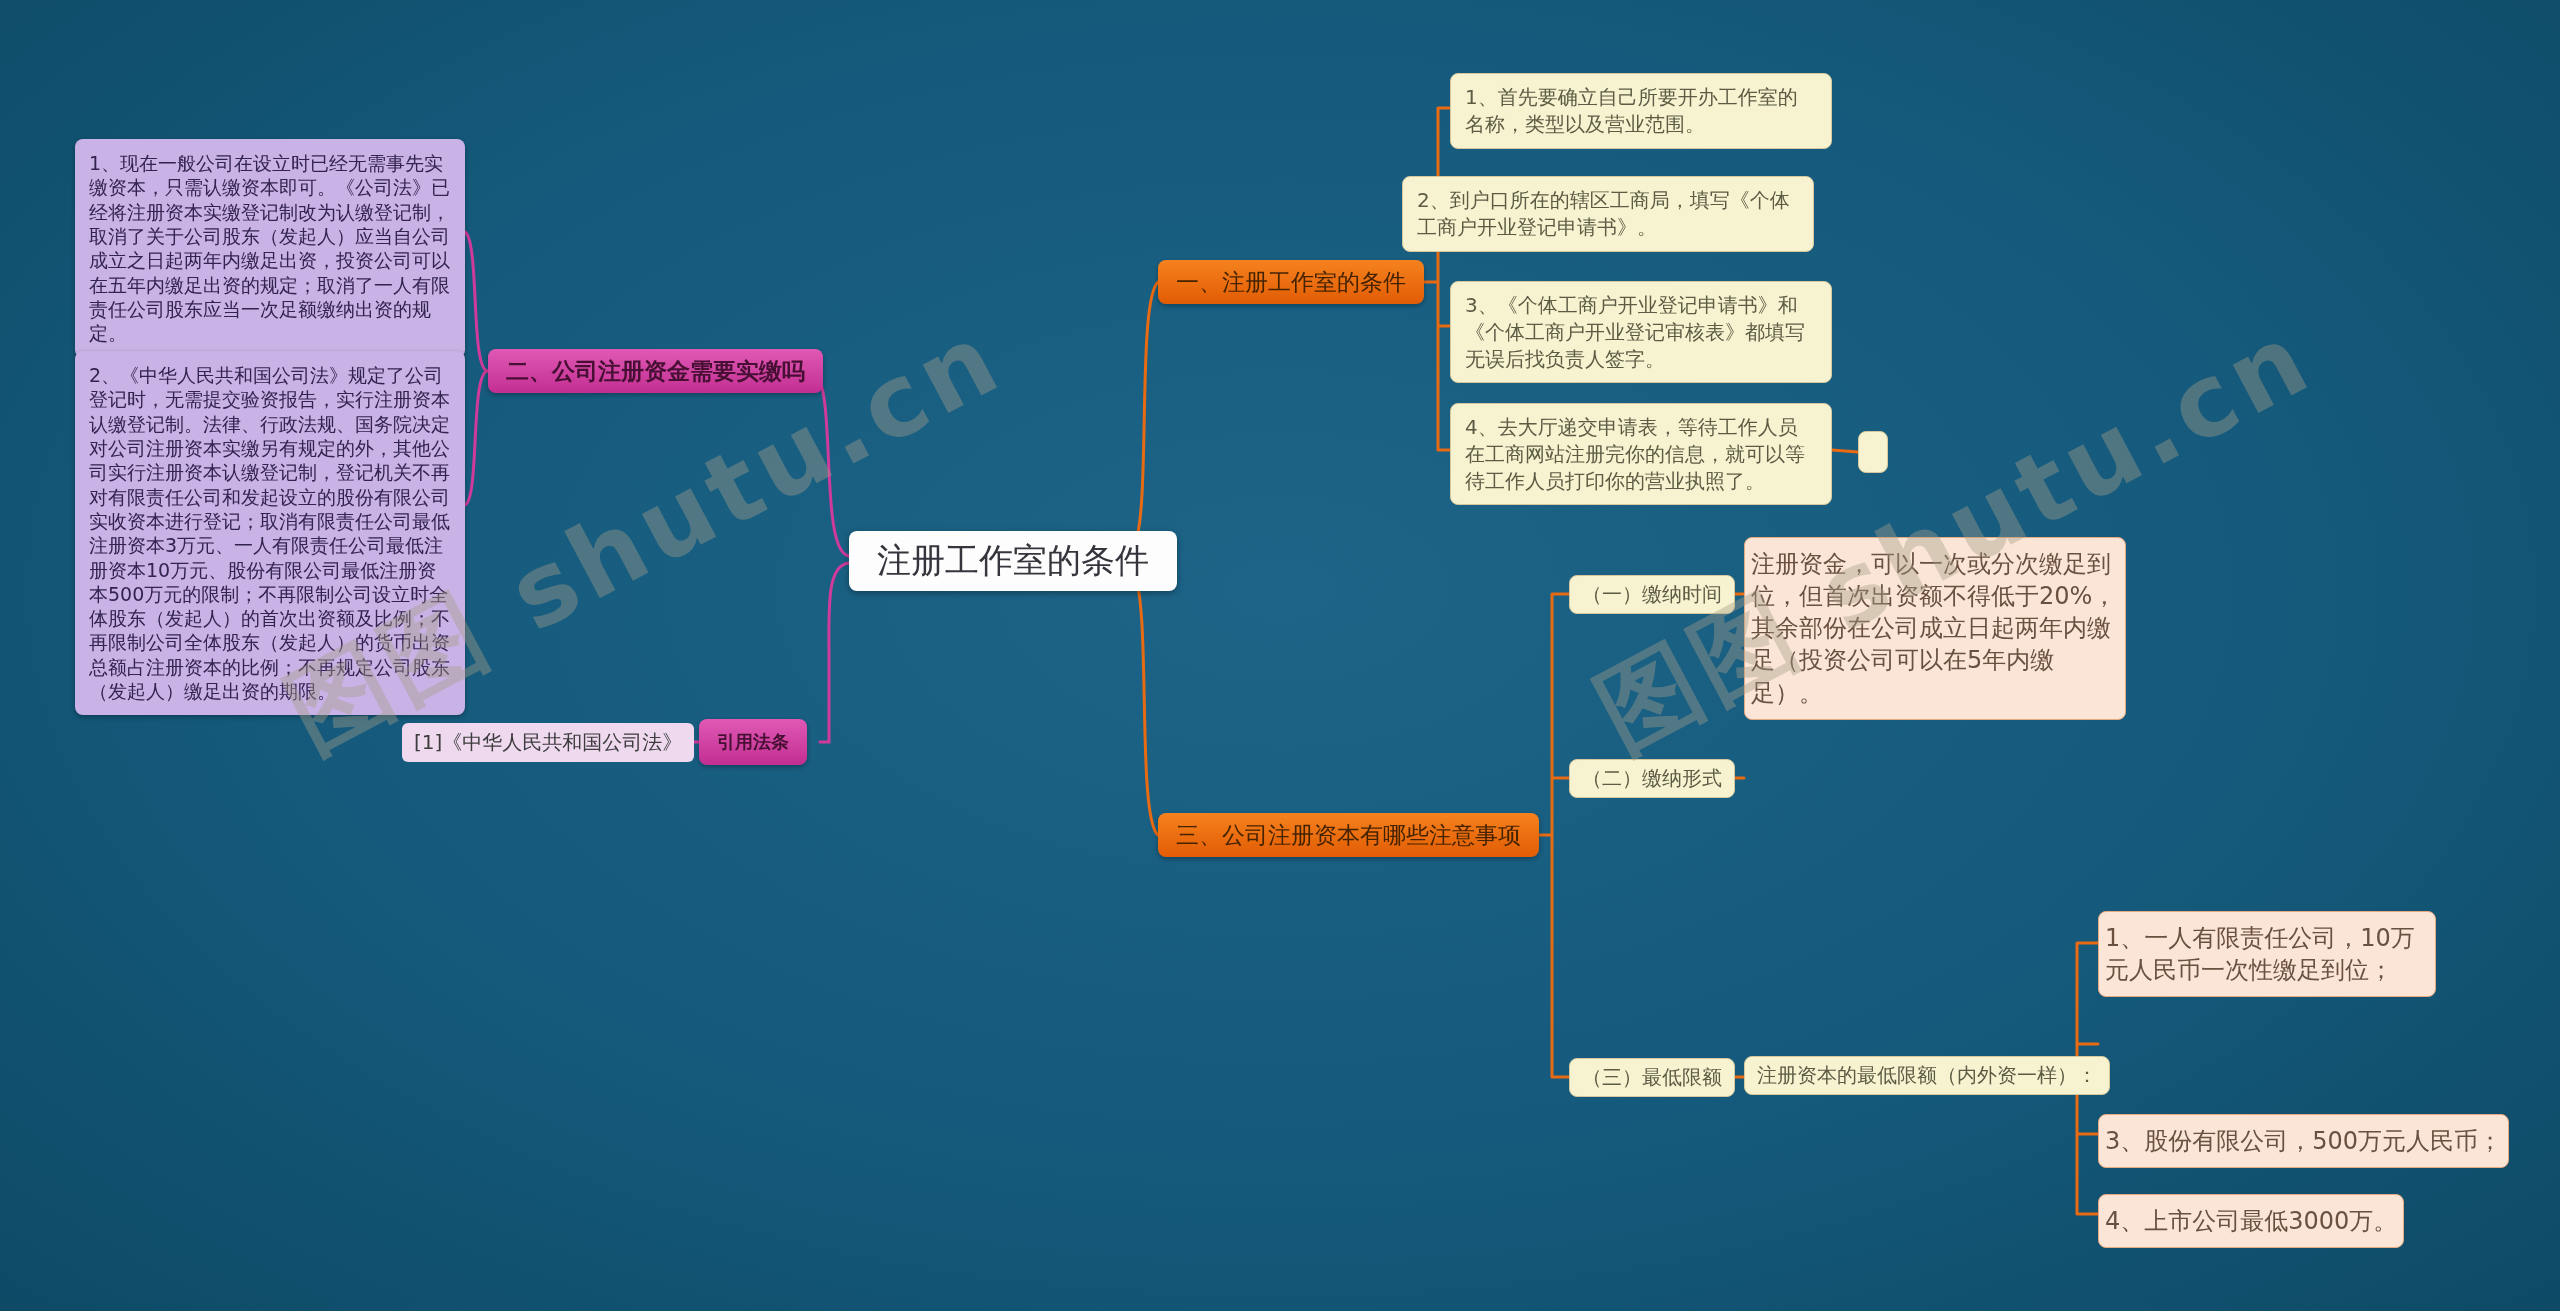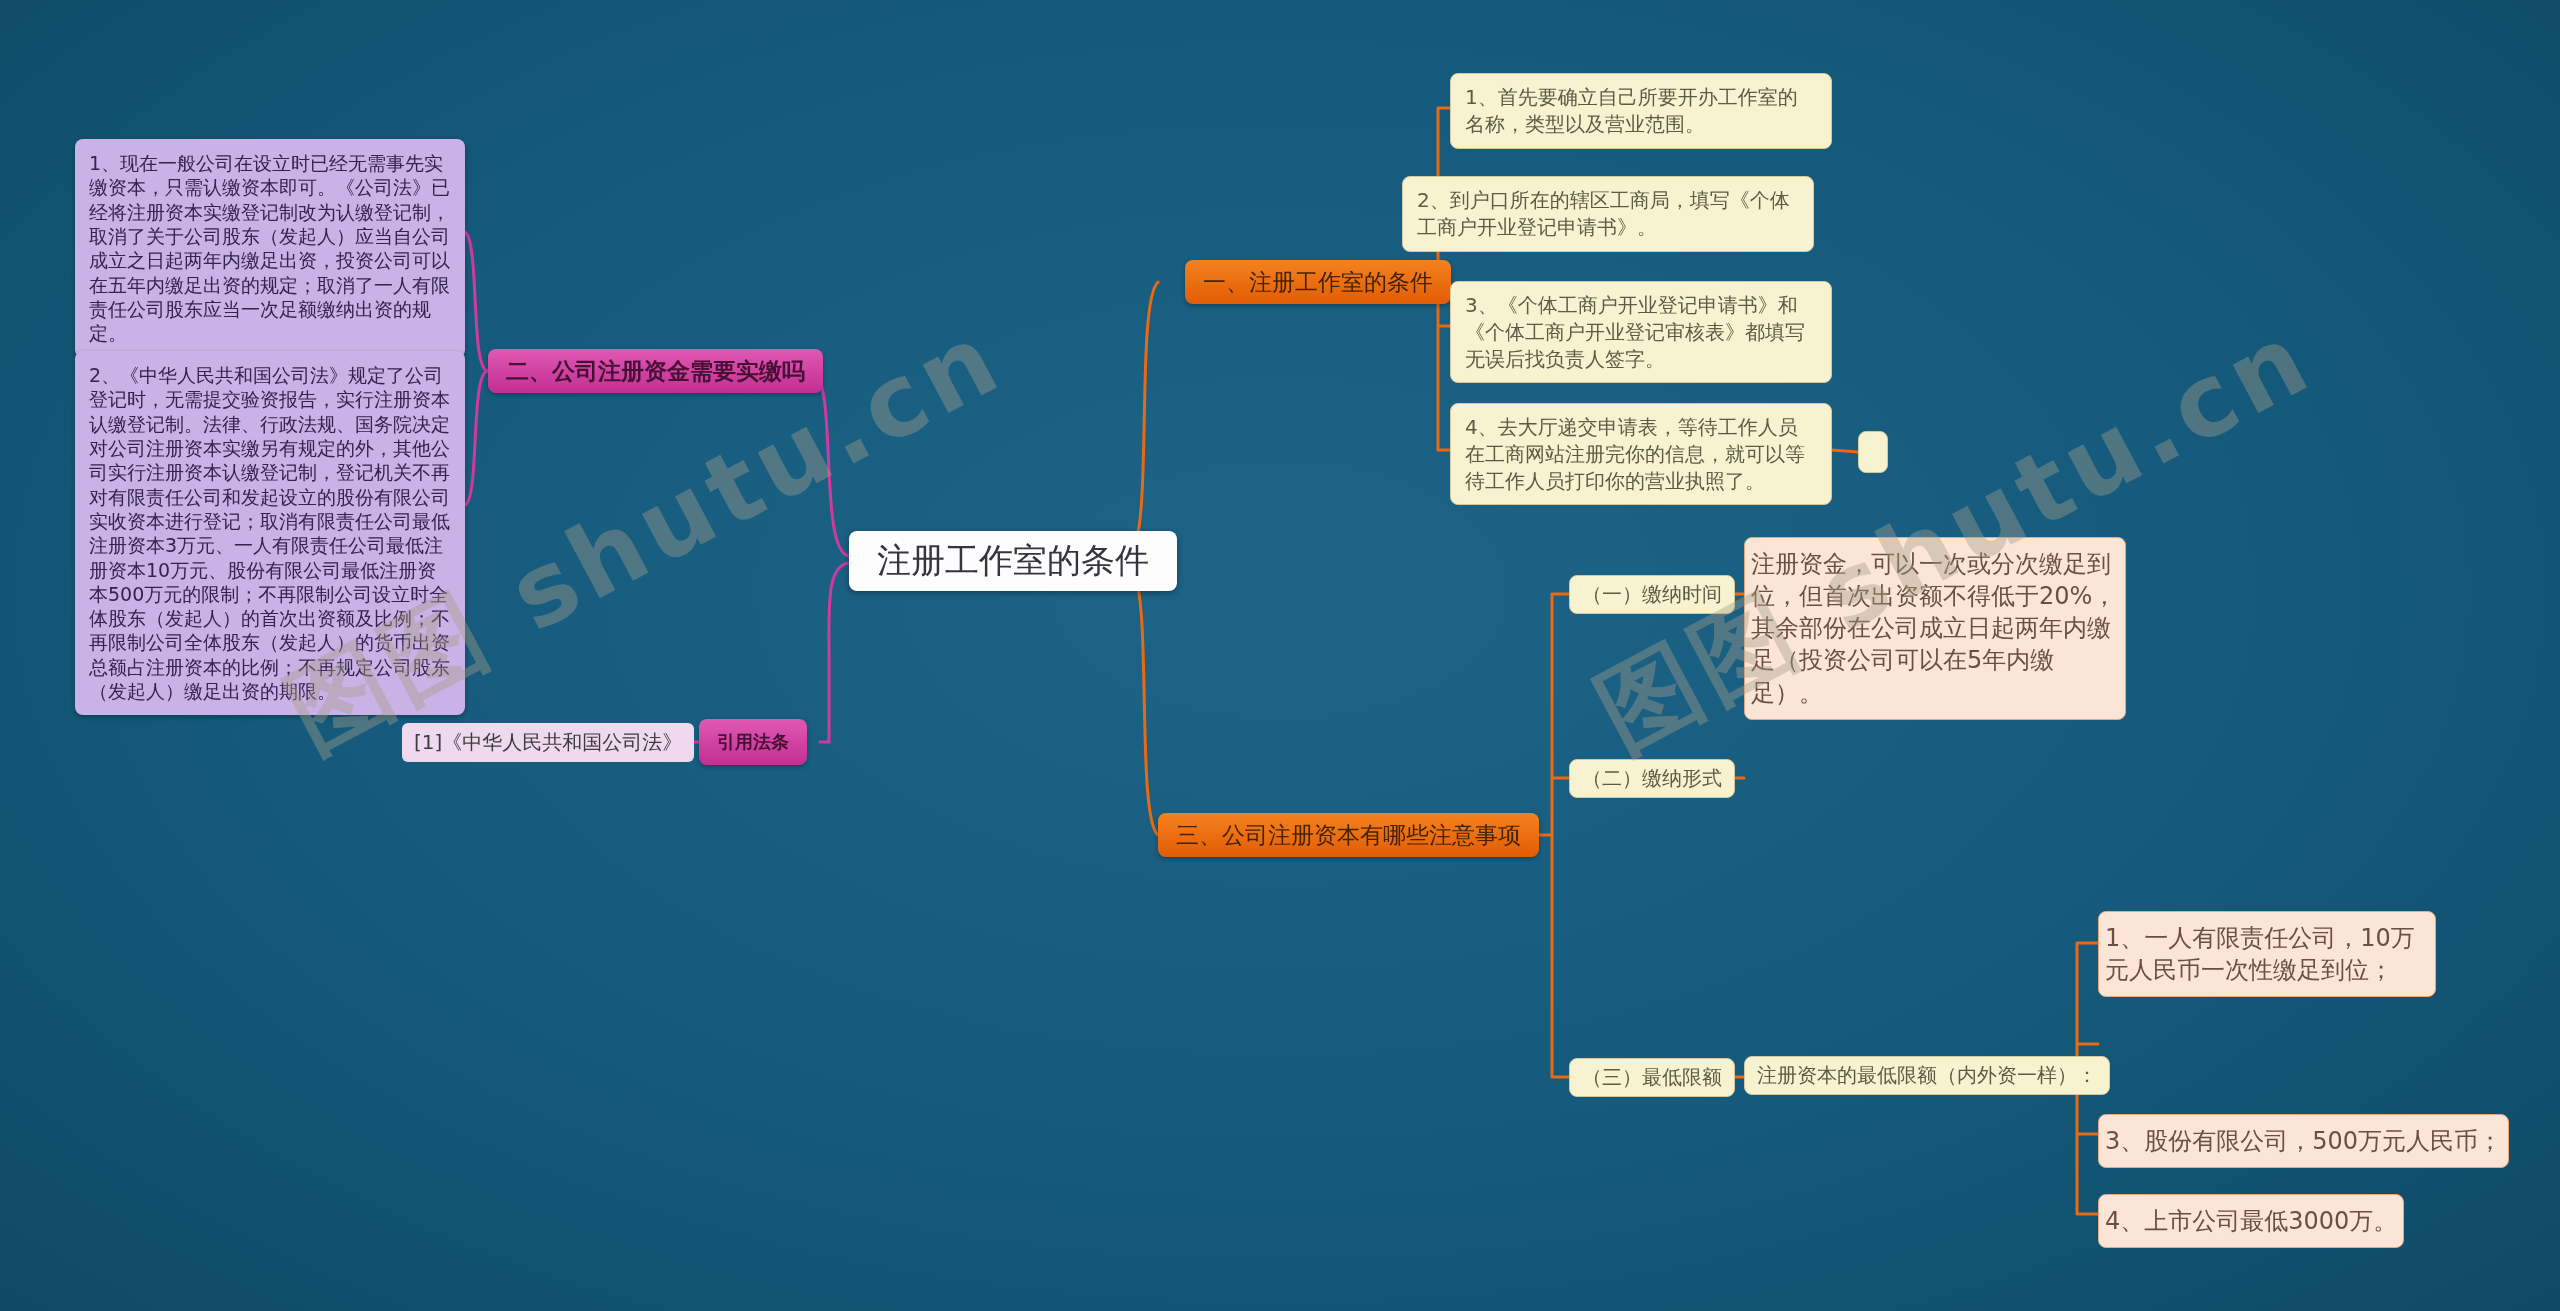--- a/index.html
+++ b/index.html
@@ -86,21 +86,21 @@
   <div class="node topic topic-magenta" style="left:488px; top:349px;">二、公司注册资金需要实缴吗</div>
 
   <div class="node purple-box" style="left:75px; top:139px; width:390px;">1、现在一般公司在设立时已经无需事先实缴资本，只需认缴资本即可。《公司法》已经将注册资本实缴登记制改为认缴登记制，取消了关于公司股东（发起人）应当自公司成立之日起两年内缴足出资，投资公司可以在五年内缴足出资的规定；取消了一人有限责任公司股东应当一次足额缴纳出资的规定。</div>
 
   <div class="node purple-box" style="left:75px; top:351px; width:390px;">2、《中华人民共和国公司法》规定了公司登记时，无需提交验资报告，实行注册资本认缴登记制。法律、行政法规、国务院决定对公司注册资本实缴另有规定的外，其他公司实行注册资本认缴登记制，登记机关不再对有限责任公司和发起设立的股份有限公司实收资本进行登记；取消有限责任公司最低注册资本3万元、一人有限责任公司最低注册资本10万元、股份有限公司最低注册资本500万元的限制；不再限制公司设立时全体股东（发起人）的首次出资额及比例；不再限制公司全体股东（发起人）的货币出资总额占注册资本的比例；不再规定公司股东（发起人）缴足出资的期限。</div>
 
   <div class="node topic topic-magenta cite-topic" style="left:699px; top:719px;">引用法条</div>
 
   <div class="node citation-box" style="left:402px; top:723px;">[1]《中华人民共和国公司法》</div>
 
-  <div class="node topic topic-orange" style="left:1185px; top:260px;">一、注册工作室的条件</div>
+  <div class="node topic topic-orange" style="left:1158px; top:260px;">一、注册工作室的条件</div>
 
   <div class="node cream-box" style="left:1450px; top:73px; width:382px;">1、首先要确立自己所要开办工作室的名称，类型以及营业范围。</div>
   <div class="node cream-box" style="left:1402px; top:176px; width:412px;">2、到户口所在的辖区工商局，填写《个体工商户开业登记申请书》。</div>
   <div class="node cream-box" style="left:1450px; top:281px; width:382px;">3、《个体工商户开业登记申请书》和《个体工商户开业登记审核表》都填写无误后找负责人签字。</div>
   <div class="node cream-box" style="left:1450px; top:403px; width:382px;">4、去大厅递交申请表，等待工作人员在工商网站注册完你的信息，就可以等待工作人员打印你的营业执照了。</div>
   <div class="node cream-box" style="left:1858px; top:431px; width:30px; height:42px;"></div>
 
   <div class="node topic topic-orange" style="left:1158px; top:813px;">三、公司注册资本有哪些注意事项</div>
 
   <div class="node cream-box label-box" style="left:1569px; top:575px;">（一）缴纳时间</div>

